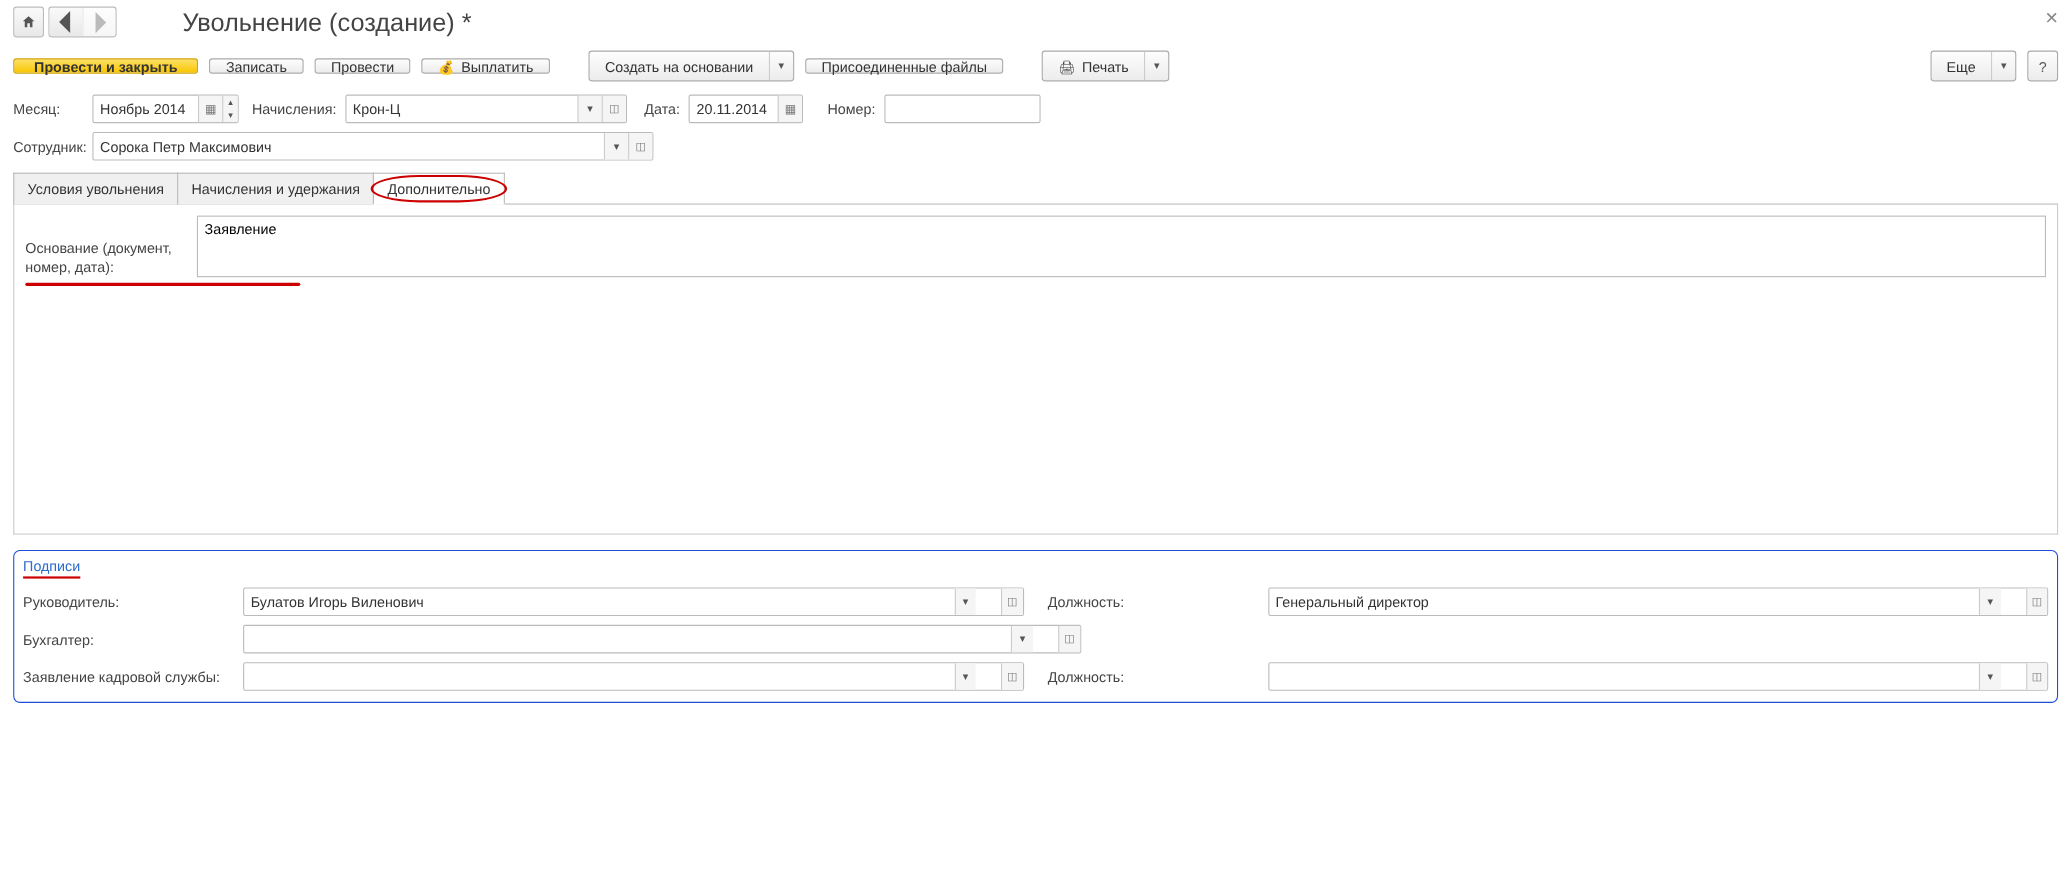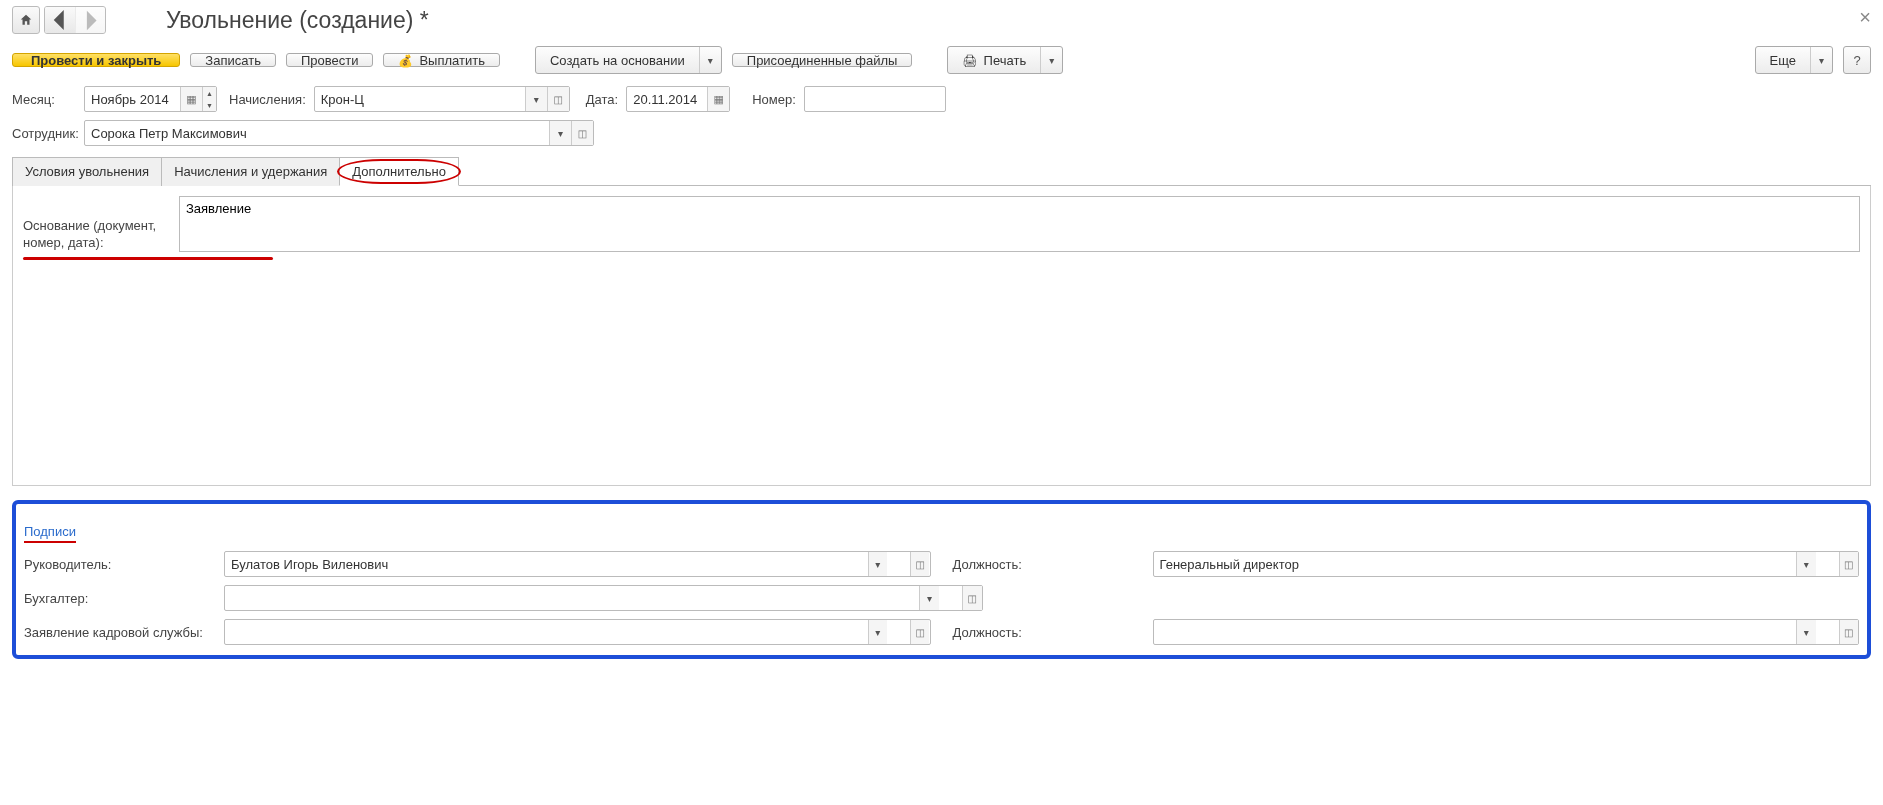--- a/index.html
+++ b/index.html
@@ -186,22 +186,22 @@
     width:250px; height:3px;
     background:#c00;
     border-radius:2px;
   }
   textarea.reason {
     flex:1; height:56px; resize:none;
     border:1px solid #bbb; padding:4px 6px;
     font-family:inherit; font-size:13px;
   }
   .sign-section {
-    border:4px solid #1d4ed8; border-radius:6px;
-    margin-top:14px; padding:20px 8px 10px 8px;
+    border:1px solid #1d4ed8; border-radius:6px;
+    margin-top:14px; padding:6px 8px 10px 8px;
   }
   .sign-title { color:#2a6bcc; font-size:13px; margin-bottom:8px; text-decoration: underline dotted;}
   .sign-title-underline{ display:inline-block; border-bottom:2px solid #c00; padding-bottom:2px;}
   .sign-row {
     display:flex; align-items:center; gap:8px; margin-bottom:8px;
   }
   .sign-row .label { width:190px; }
   .sign-row .input-group { flex:1;gap:23px; }
   .sign-row .input-group input { width:100%; }
   .pos-label { width:90px; margin-left:14px; }

